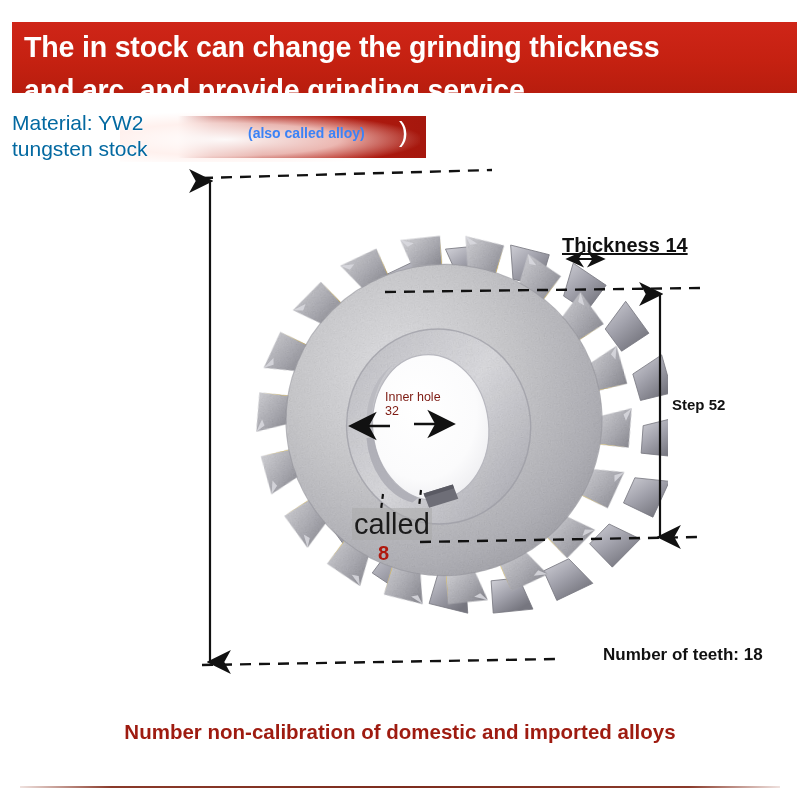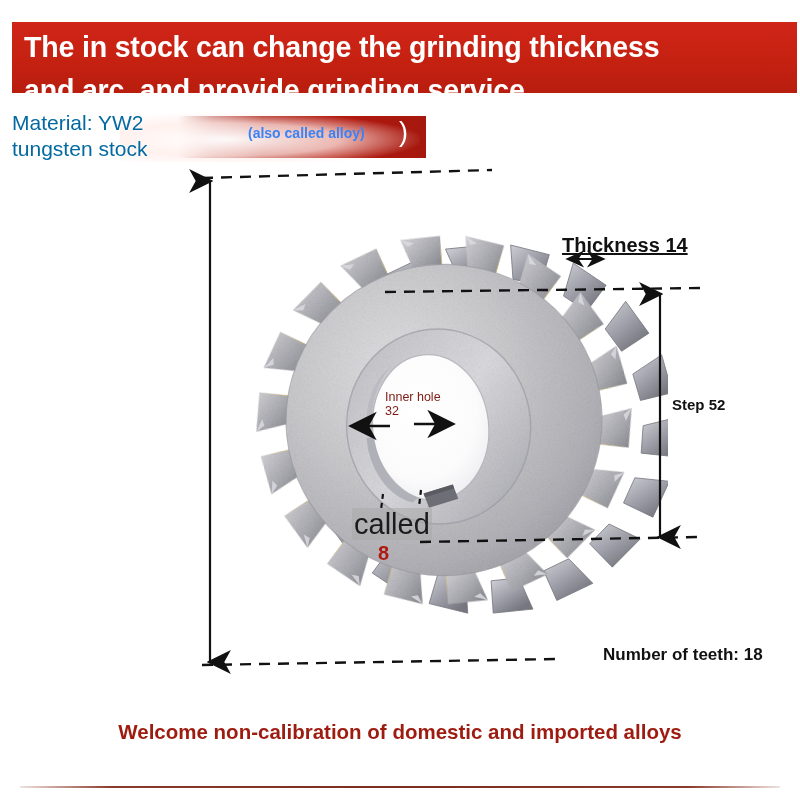--- a/index.html
+++ b/index.html
@@ -364,16 +364,16 @@
   <div class="lbl lbl-step">Step 52</div>
 
   <div class="lbl lbl-teeth">Number of teeth: 18</div>
 
   <div class="lbl lbl-innerhole">Inner hole 32</div>
 
   <div class="lbl lbl-keyway">called</div>
 
   <div class="lbl lbl-keyway-num">8</div>
 
-  <div class="slogan">Welcome non-calibration of domestic and imported alloys</div>
+  <div class="slogan">Number non-calibration of domestic and imported alloys</div>
   <div class="bottom-rule"></div>
 
 </div>
 
 </body></html>

